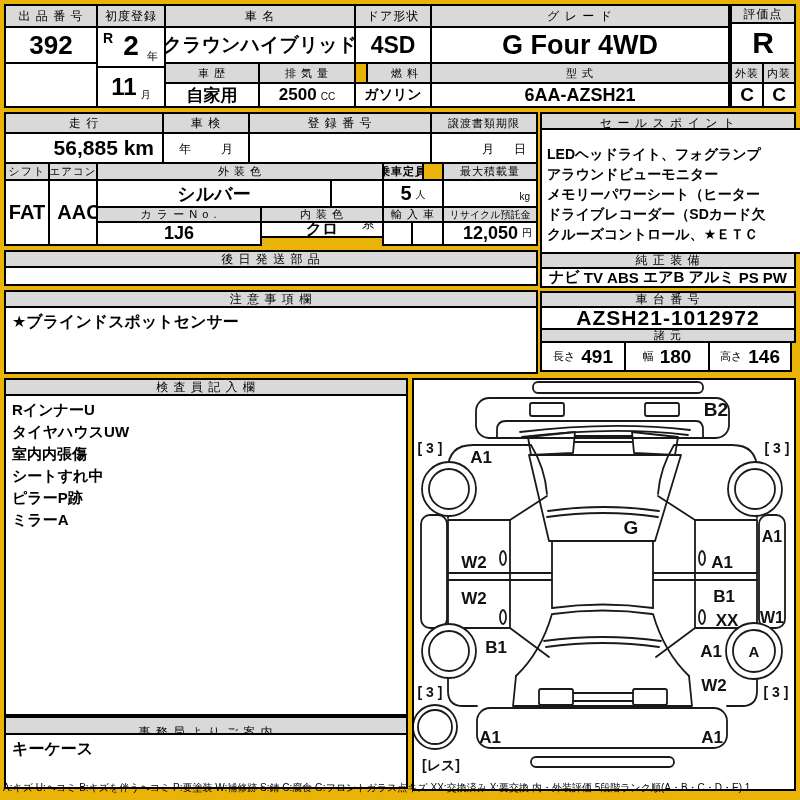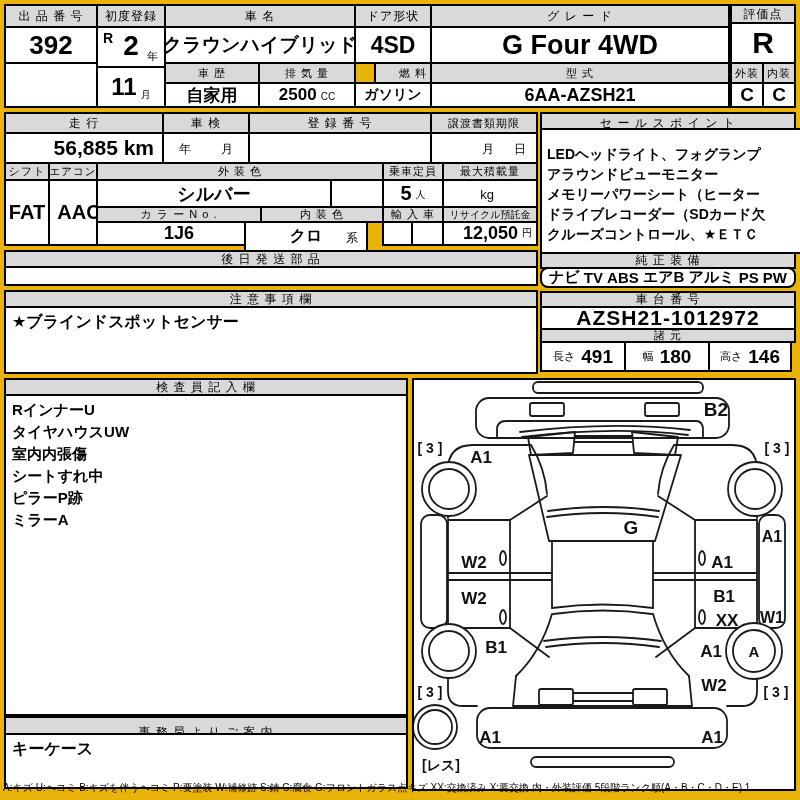--- a/index.html
+++ b/index.html
@@ -60,21 +60,21 @@
 
   <div class="box hdr" style="left:164px;top:62px;width:96px;height:22px;font-size:11px;">車 歴</div>
   <div class="box val" style="left:164px;top:82px;width:96px;height:26px;font-size:17px;">自家用</div>
 
   <div class="box hdr" style="left:258px;top:62px;width:98px;height:22px;font-size:11px;">排 気 量</div>
   <div class="box val" style="left:258px;top:82px;width:98px;height:26px;font-size:17px;">
     <span>2500</span>
     <span class="unit">CC</span>
   </div>
 
-  <div class="box hdr" style="left:374px;top:62px;width:78px;height:22px;font-size:11px;">燃 料</div>
+  <div class="box hdr" style="left:366px;top:62px;width:78px;height:22px;font-size:11px;">燃 料</div>
   <div class="box val" style="left:354px;top:82px;width:78px;height:26px;font-size:14px;">ガソリン</div>
 
   <div class="box hdr" style="left:430px;top:62px;width:300px;height:22px;font-size:11px;">型 式</div>
   <div class="box val" style="left:430px;top:82px;width:300px;height:26px;font-size:18px;">6AA-AZSH21</div>
 
   <div class="box hdr" style="left:730px;top:62px;width:34px;height:22px;font-size:11px;">外装</div>
   <div class="box hdr" style="left:762px;top:62px;width:34px;height:22px;font-size:11px;">内装</div>
   <div class="box val" style="left:730px;top:82px;width:34px;height:26px;font-size:19px;">C</div>
   <div class="box val" style="left:762px;top:82px;width:34px;height:26px;font-size:19px;">C</div>
 
@@ -98,36 +98,36 @@
 
   <div class="box hdr" style="left:4px;top:162px;width:46px;height:19px;font-size:11px;">シフト</div>
   <div class="box hdr" style="left:48px;top:162px;width:50px;height:19px;font-size:10.5px;">エアコン</div>
   <div class="box val" style="left:4px;top:179px;width:46px;height:67px;font-size:20px;">FAT</div>
   <div class="box val" style="left:48px;top:179px;width:62px;height:67px;font-size:20px;">AAC</div>
 
   <div class="box hdr" style="left:96px;top:162px;width:288px;height:19px;font-size:11px;">外 装 色</div>
   <div class="box val" style="left:96px;top:179px;width:236px;height:29px;font-size:18px;">シルバー</div>
   <div class="box" style="left:330px;top:179px;width:54px;height:29px;"></div>
 
-  <div class="box hdr" style="left:382px;top:162px;width:62px;height:19px;font-size:11px;">乗車定員</div>
+  <div class="box hdr" style="left:382px;top:162px;width:42px;height:19px;font-size:11px;font-weight:bold;">乗車定員</div>
   <div class="box val" style="left:382px;top:179px;width:62px;height:29px;font-size:20px;">
     <span>5</span>
     <span class="unit">人</span>
   </div>
 
   <div class="box hdr" style="left:442px;top:162px;width:96px;height:19px;font-size:11px;">最大積載量</div>
-  <div class="box blank-bottom" style="left:442px;top:179px;width:96px;height:29px;padding-right:6px;font-size:13px;">
+  <div class="box blank-bottom" style="left:442px;top:179px;width:96px;height:29px;justify-content:flex-end;padding-right:6px;font-size:10px;">
     <span>kg</span>
   </div>
 
   <div class="box hdr" style="left:96px;top:206px;width:166px;height:17px;font-size:11px;">カ ラ ー N o .</div>
   <div class="box val" style="left:96px;top:221px;width:166px;height:25px;font-size:18px;">1J6</div>
 
   <div class="box hdr" style="left:260px;top:206px;width:124px;height:17px;font-size:11px;">内 装 色</div>
-  <div class="box val" style="left:244px;top:221px;width:124px;height:31px;font-size:16px;">
+  <div class="box val" style="left:260px;top:221px;width:124px;height:17px;font-size:16px;">
     <span>クロ</span>
     <span style="position:absolute;right:8px;bottom:3px;font-size:12px;font-weight:normal;">系</span>
   </div>
 
   <div class="box hdr" style="left:382px;top:206px;width:62px;height:17px;font-size:11px;">輸 入 車</div>
   <div class="box" style="left:382px;top:221px;width:31px;height:25px;"></div>
   <div class="box" style="left:411px;top:221px;width:33px;height:25px;"></div>
 
   <div class="box hdr" style="left:442px;top:206px;width:96px;height:17px;font-size:10px;letter-spacing:0;">リサイクル預託金</div>
   <div class="box val" style="left:442px;top:221px;width:96px;height:25px;font-size:18px;justify-content:flex-end;padding-right:4px;">
@@ -144,21 +144,21 @@
   <div class="box hdr" style="left:540px;top:112px;width:256px;height:22px;">セ ー ル ス ポ イ ン ト</div>
   <div class="box" style="left:540px;top:128px;width:300px;height:126px;padding:14px 2px 0 5px;">
       <div class="sales-line">LEDヘッドライト、フォグランプ</div>
       <div class="sales-line">アラウンドビューモニター</div>
       <div class="sales-line">メモリーパワーシート（ヒーター</div>
       <div class="sales-line">ドライブレコーダー（SDカード欠</div>
       <div class="sales-line">クルーズコントロール、★ＥＴＣ</div>
     </div>
 
   <div class="box hdr" style="left:540px;top:252px;width:256px;height:17px;">純 正 装 備</div>
-  <div class="box" style="left:540px;top:267px;width:256px;height:21px;display:flex;align-items:center;justify-content:space-between;padding:0 7px;border-radius:8px;">
+  <div class="box" style="left:540px;top:267px;width:256px;height:21px;display:flex;align-items:center;justify-content:space-between;padding:0 7px;">
       <div class="equip-item">ナビ</div>
       <div class="equip-item">TV</div>
       <div class="equip-item">ABS</div>
       <div class="equip-item">エアB</div>
       <div class="equip-item">アルミ</div>
       <div class="equip-item">PS</div>
       <div class="equip-item">PW</div>
     </div>
 
   <div class="box hdr" style="left:540px;top:291px;width:256px;height:17px;">車 台 番 号</div>

